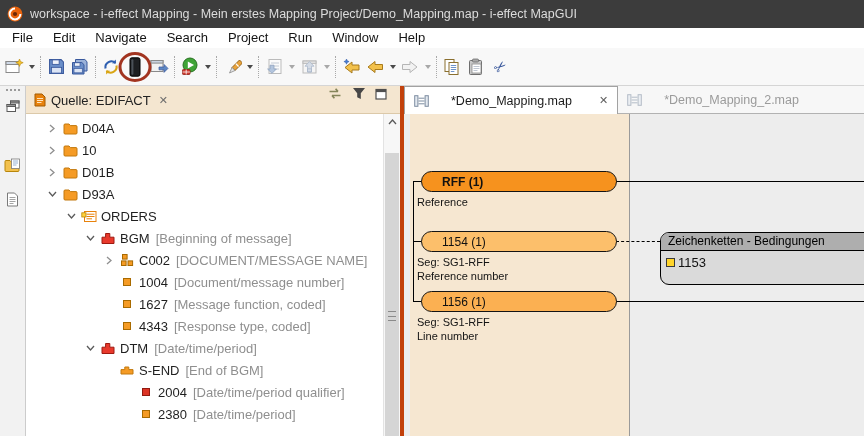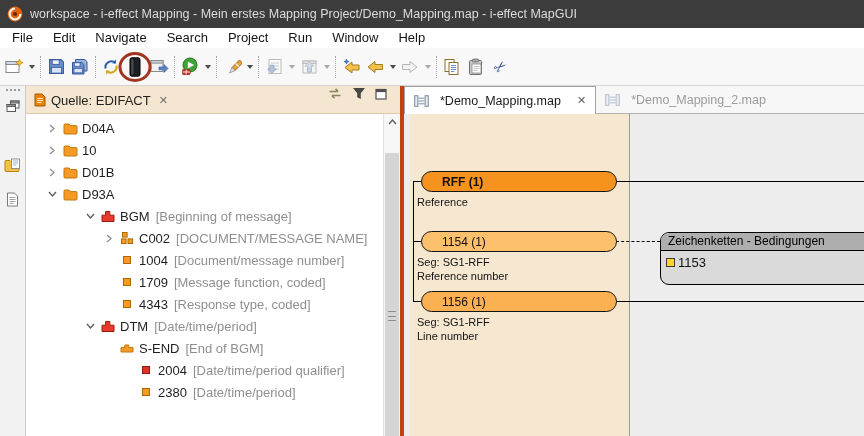--- a/index.html
+++ b/index.html
@@ -50,21 +50,21 @@
   
   .vscroll { position:absolute; right:0; top:28px; bottom:0; width:17px; background:#f7f7f7; border-left:1px solid #e3e3e3; }
   .vs-up { height:16px; display:flex; align-items:center; justify-content:center; }
   .vs-thumb { position:absolute; left:1px; right:1px; top:39px; bottom:0; background:#d5d5d5; }
   .vs-grip { position:absolute; left:3px; right:3px; top:158px; height:10px;
              border-top:1.5px solid #8a8a8a; border-bottom:1.5px solid #8a8a8a; }
   .vs-grip:before { content:""; position:absolute; left:0; right:0; top:3.5px; border-top:1.5px solid #8a8a8a; }
   
   .editor { position:absolute; left:404px; top:86px; width:460px; height:350px; background:#fafafa; }
   .tabbar { height:28px; display:flex; background:#f7f7f7; border-bottom:1px solid #b2b2b2; }
-  .etab { display:flex; align-items:center; gap:11px; padding:0 9px; font-size:12.5px; height:28px; }
+  .etab { display:flex; align-items:center; gap:22px; padding:0 9px; font-size:12.5px; height:28px; }
   .etab.active { background:#ffffff; border:1px solid #a2a2a2; border-bottom:none; color:#1a1a1a; }
   .etab.inactive { color:#9b9b9b; }
   .etab-close { font-size:11px; color:#5f5f5f; margin-left:5px; }
   .canvas { position:absolute; left:0; top:28px; width:460px; height:322px; background:#ededed; overflow:hidden; }
   .srccol { position:absolute; left:6px; top:0; width:220px; height:100%;
             background:#f6e7d1; border-right:1px solid #9a9a9a; }
   .pill { position:absolute; left:17px; width:196px; height:21px; border:1.5px solid #141414;
           border-radius:11px; display:flex; align-items:center; padding-left:20px;
           font-size:12px; color:#111; }
   .pill.bold { font-weight:bold; }
@@ -365,20 +365,36 @@
           </span>
         <span class="ticon">
             <svg width="15" height="13" viewBox="0 0 15 13">
               <path d="M1 3c0-.6.4-1 1-1h4l1.5 1.6H13c.6 0 1 .4 1 1V11c0 .6-.4 1-1 1H2c-.6 0-1-.4-1-1z" fill="#f59b25" stroke="#c2790e"></path>
             </svg>
           </span>
         <span class="tname">D93A</span>
           <span class="tdesc"></span>
       </div>
 
+      <div class="trow" style="--l:1">
+        <span class="chev">
+            <svg width="9" height="8" viewBox="0 0 9 8">
+              <path d="M1 2l3.5 4L8 2" fill="none" stroke="#5a5a5a" stroke-width="1.3"></path>
+            </svg>
+          </span>
+        <span class="ticon">
+            <svg width="16" height="13" viewBox="0 0 16 13">
+              <rect x="3.5" y="1.5" width="11.5" height="10" fill="#fff" stroke="#e8820c"></rect>
+              <path d="M5.5 4.2h8M5.5 6.5h8M5.5 8.8h5.5" stroke="#e8820c" stroke-width="1"></path>
+              <rect x="0.8" y="2.8" width="4.2" height="4.2" fill="#ffd33e" stroke="#b8860b" stroke-width="0.8"></rect>
+            </svg>
+          </span>
+        <span class="tname">ORDERS</span>
+          <span class="tdesc"></span>
+      </div>
 
       <div class="trow" style="--l:2">
         <span class="chev">
             <svg width="9" height="8" viewBox="0 0 9 8">
               <path d="M1 2l3.5 4L8 2" fill="none" stroke="#5a5a5a" stroke-width="1.3"></path>
             </svg>
           </span>
         <span class="ticon">
             <svg width="14" height="13" viewBox="0 0 14 13">
               <path d="M1 5.2h3.6V1.5h4.2v3.7H13v6.3H1z" fill="#e8392c" stroke="#9e1a10"></path>
@@ -416,21 +432,21 @@
           <span class="tdesc">[Document/message number]</span>
       </div>
 
       <div class="trow" style="--l:3">
         <span class="chev"></span>
         <span class="ticon">
             <svg width="8" height="8" viewBox="0 0 8 8">
               <rect x="0.5" y="0.5" width="7" height="7" fill="#f59b25" stroke="#a86a00"></rect>
             </svg>
           </span>
-        <span class="tname">1709</span>
+        <span class="tname">1627</span>
           <span class="tdesc">[Message function, coded]</span>
       </div>
 
       <div class="trow" style="--l:3">
         <span class="chev"></span>
         <span class="ticon">
             <svg width="8" height="8" viewBox="0 0 8 8">
               <rect x="0.5" y="0.5" width="7" height="7" fill="#f59b25" stroke="#a86a00"></rect>
             </svg>
           </span>

